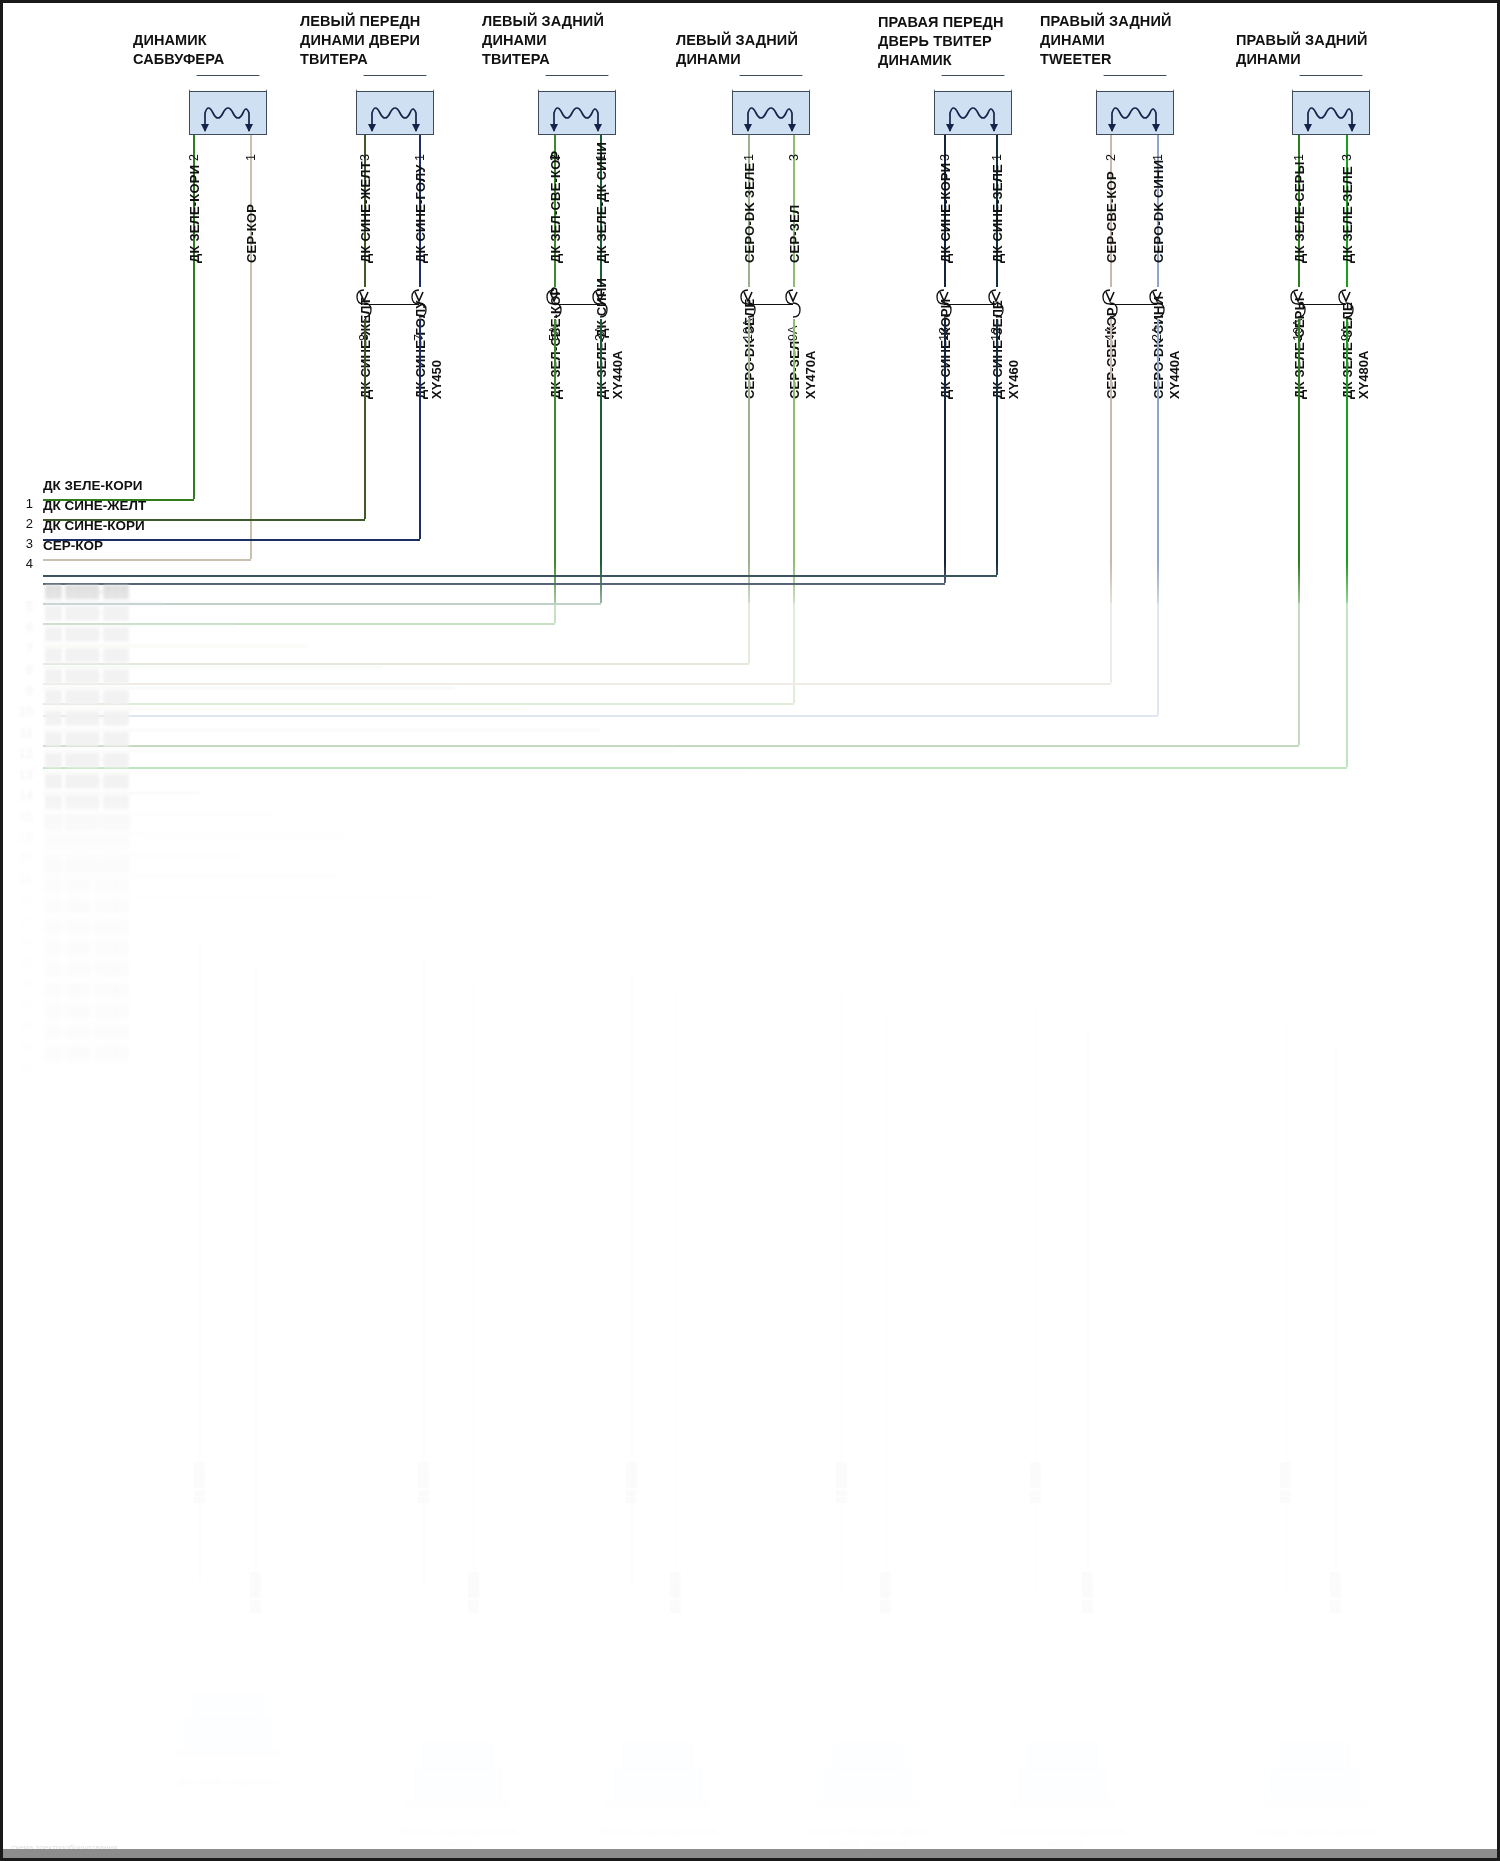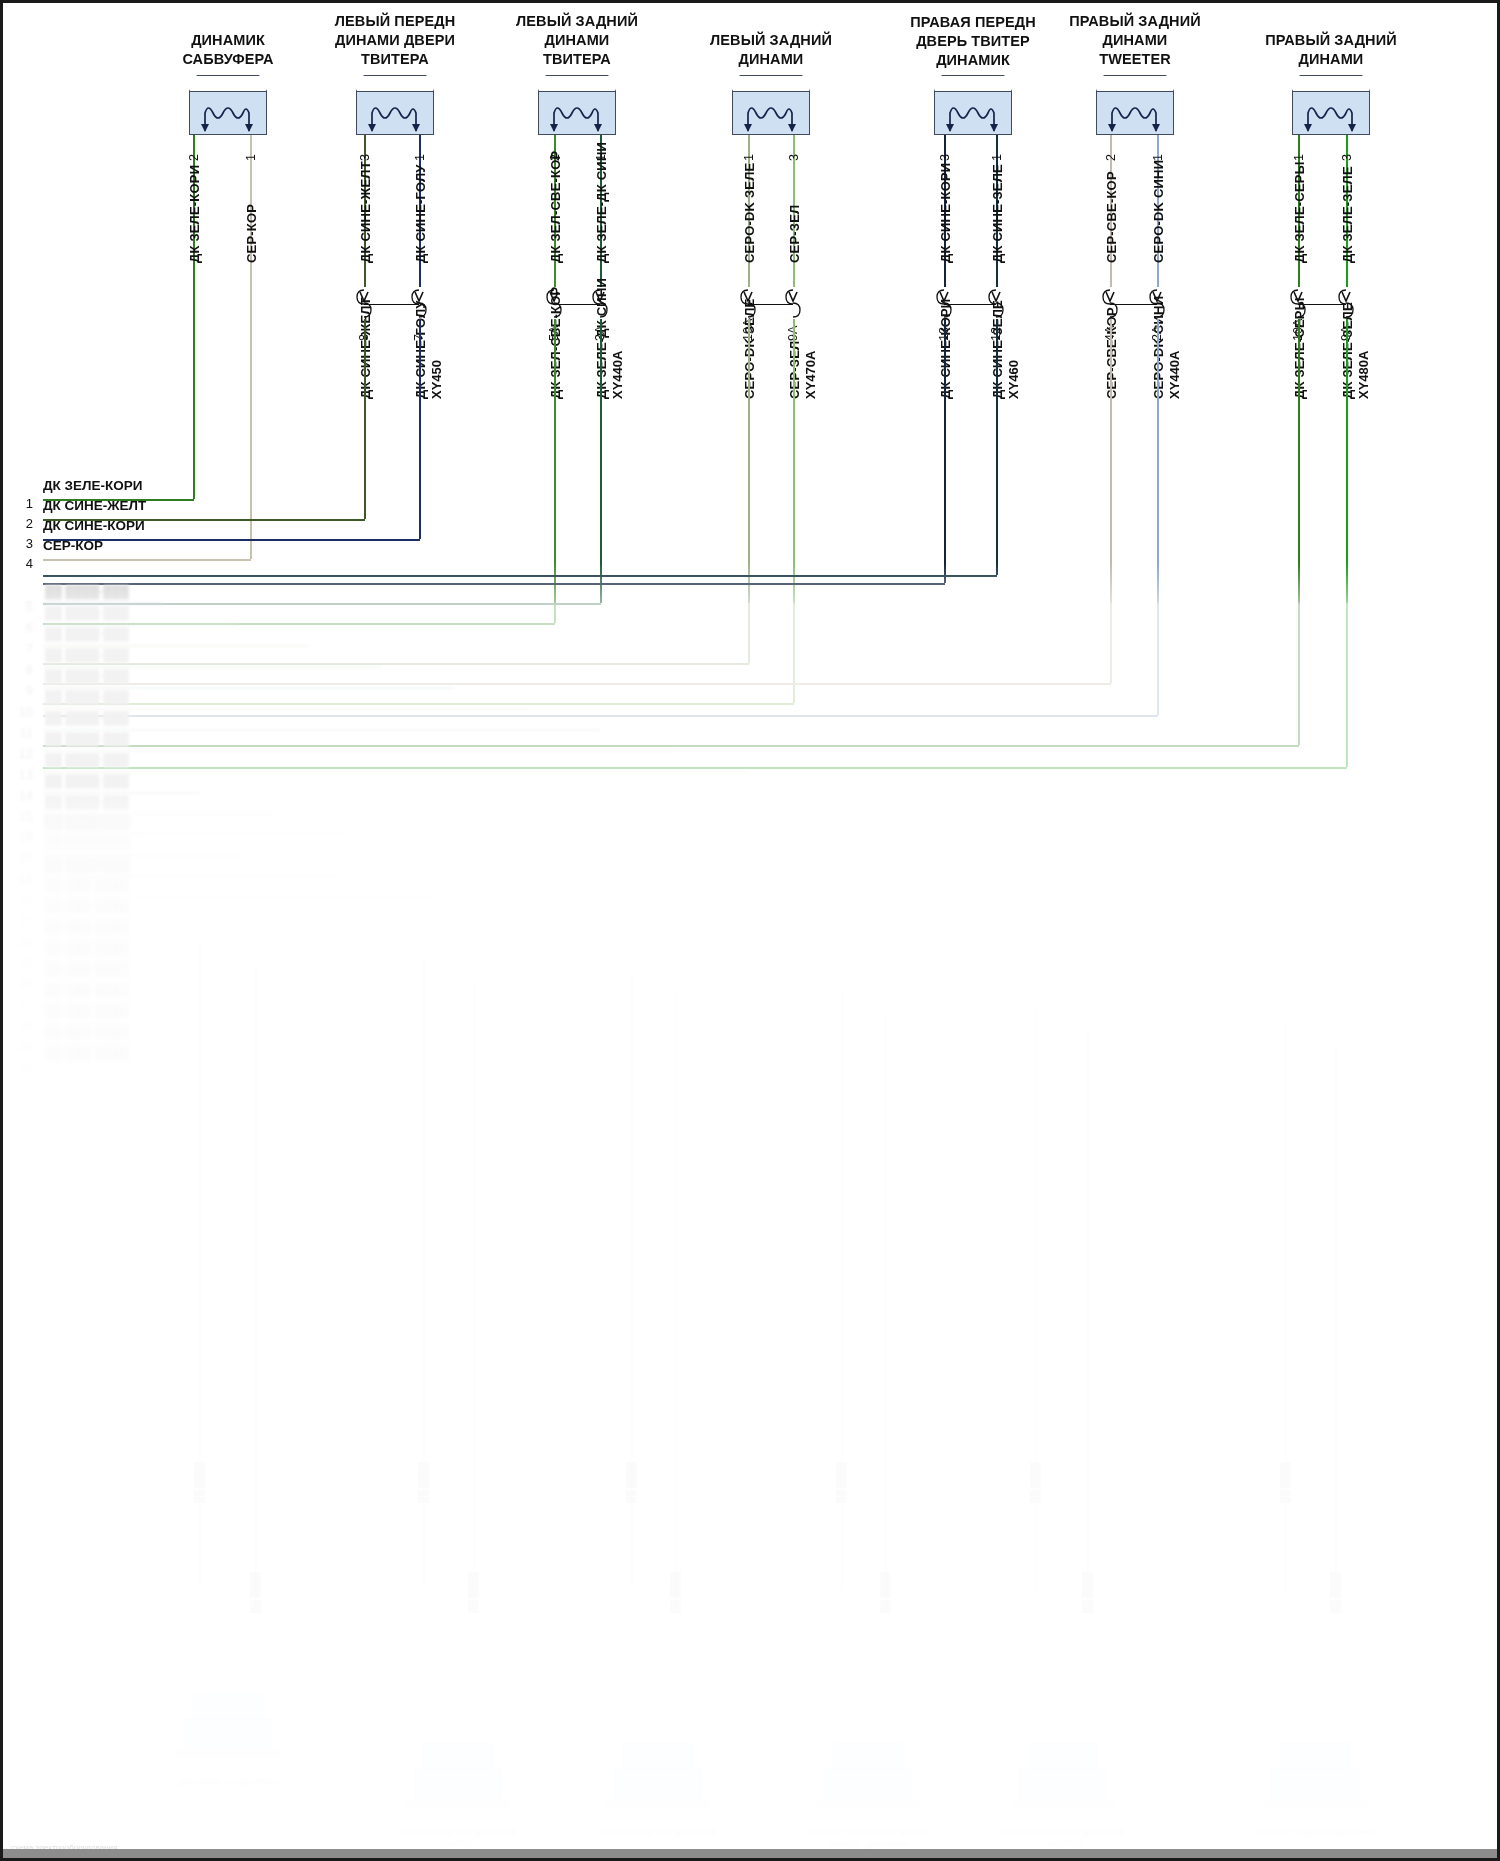--- a/index.html
+++ b/index.html
@@ -10,21 +10,20 @@
     width:1500px;height:1861px;
     background:#ffffff;
     overflow:hidden;
     border:3px solid #1a1a1a;
     box-sizing:border-box;
   }
 
   
   .col-title{
     position:absolute;
-    text-align:center;
     font-size:14.5px;
     font-weight:700;
     color:#111;
     line-height:1.32;
     letter-spacing:.1px;
     white-space:pre-line;
     width:190px;
     transform:translateX(-50%);
   }
   .spk{position:absolute;transform:translateX(-50%);}

